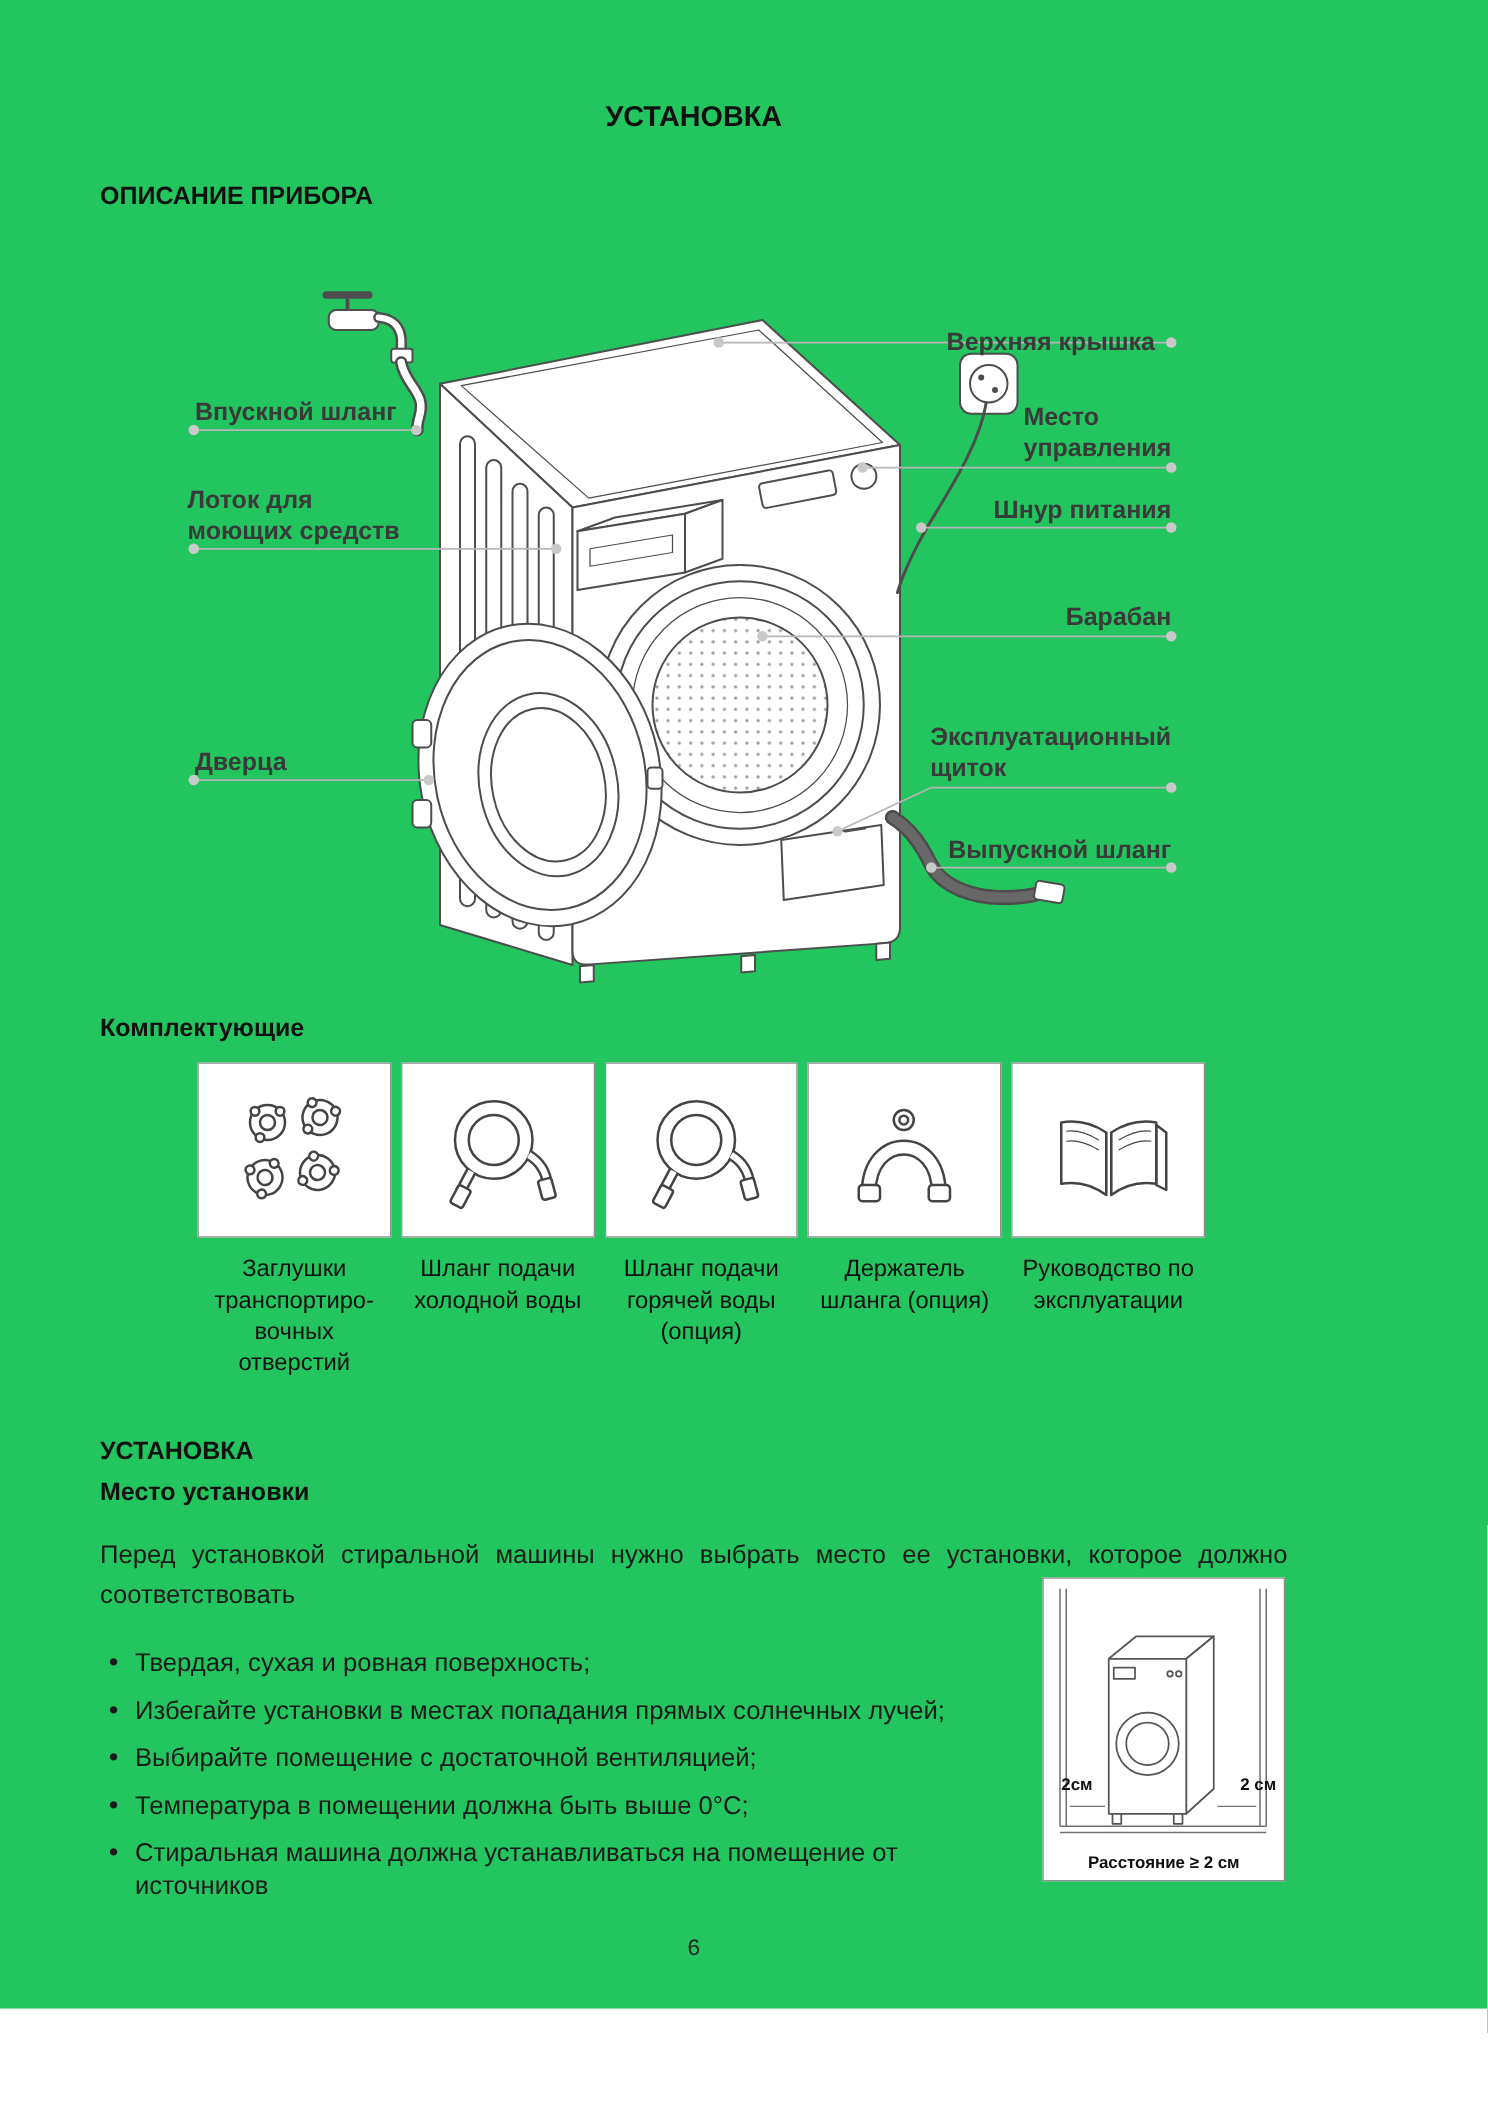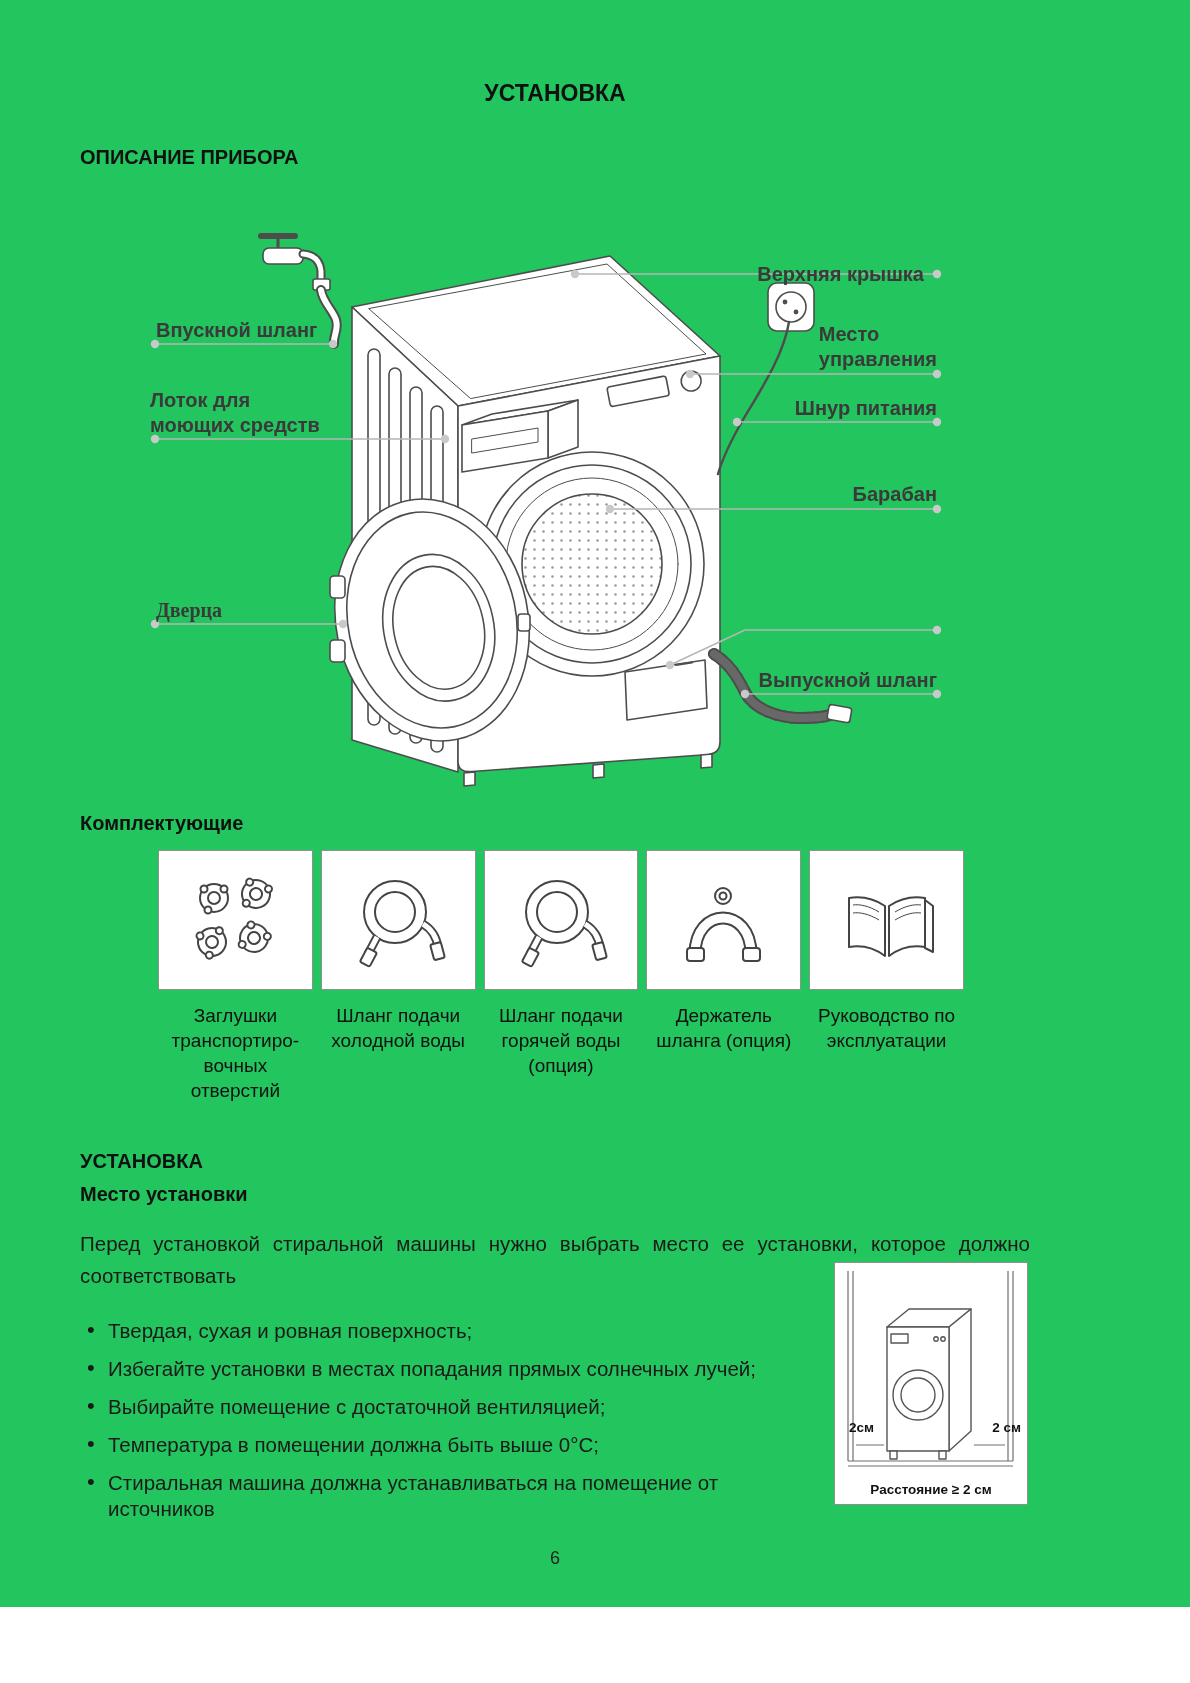--- a/index.html
+++ b/index.html
@@ -165,29 +165,33 @@
         <circle cx="665" cy="482" r="4.2"></circle>
           <circle cx="857" cy="482" r="4.2"></circle>
       </g>
     </svg>
 
     <div class="dlabel left" style="left:76px; top:106px;">Впускной шланг</div>
     <div class="dlabel left" style="left:70px; top:176px;">
       <div>Лоток для</div>
       <div>моющих средств</div>
     </div>
-    <div class="dlabel left" style="left:76px; top:386px;font-family:Liberation Serif, serif;">Дверца</div>
+    <div class="dlabel left" style="left:76px; top:386px;">Дверца</div>
 
     <div class="dlabel right" style="right:106px; top:34px;margin-top:16px;">Верхняя крышка</div>
     <div class="dlabel right" style="right:93px; top:110px;">
       <div>Место</div>
       <div>управления</div>
     </div>
     <div class="dlabel right" style="right:93px; top:184px;">Шнур питания</div>
     <div class="dlabel right" style="right:93px; top:270px;">Барабан</div>
+    <div class="dlabel right" style="right:93px; top:366px;">
+      <div>Эксплуатационный</div>
+      <div>щиток</div>
+    </div>
     <div class="dlabel right" style="right:93px; top:456px;">Выпускной шланг</div>
   </div>
 
   <div class="section-heading" id="comp-heading">Комплектующие</div>
 
   <div class="components">
     <div class="comp-cell">
       <div class="comp-box">
         <svg width="115" height="105" viewBox="0 0 115 105">
           <g fill="#fff" stroke="#444" stroke-width="2">

